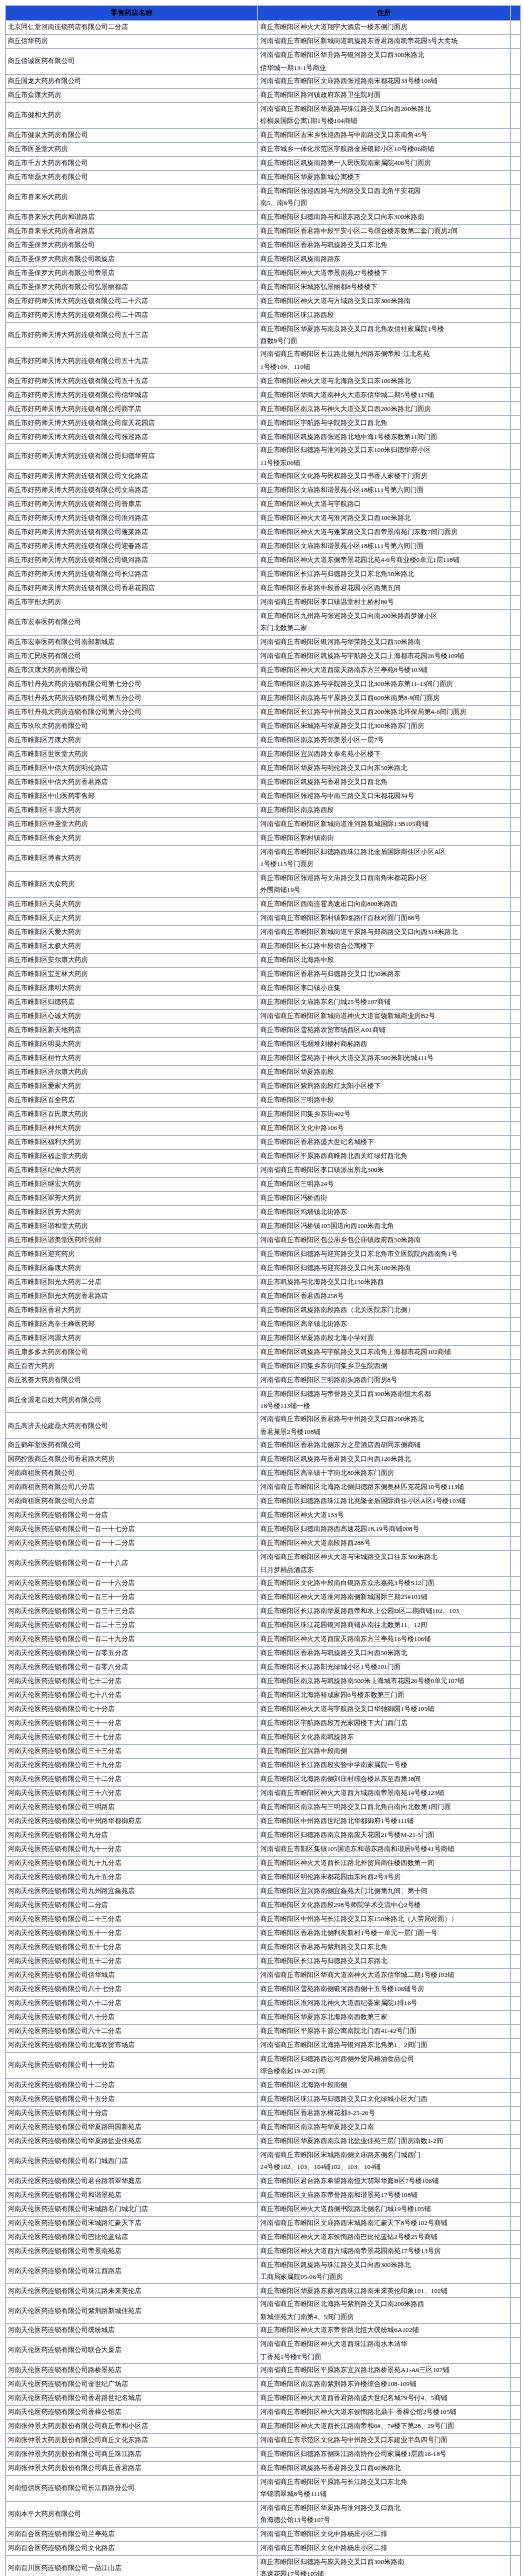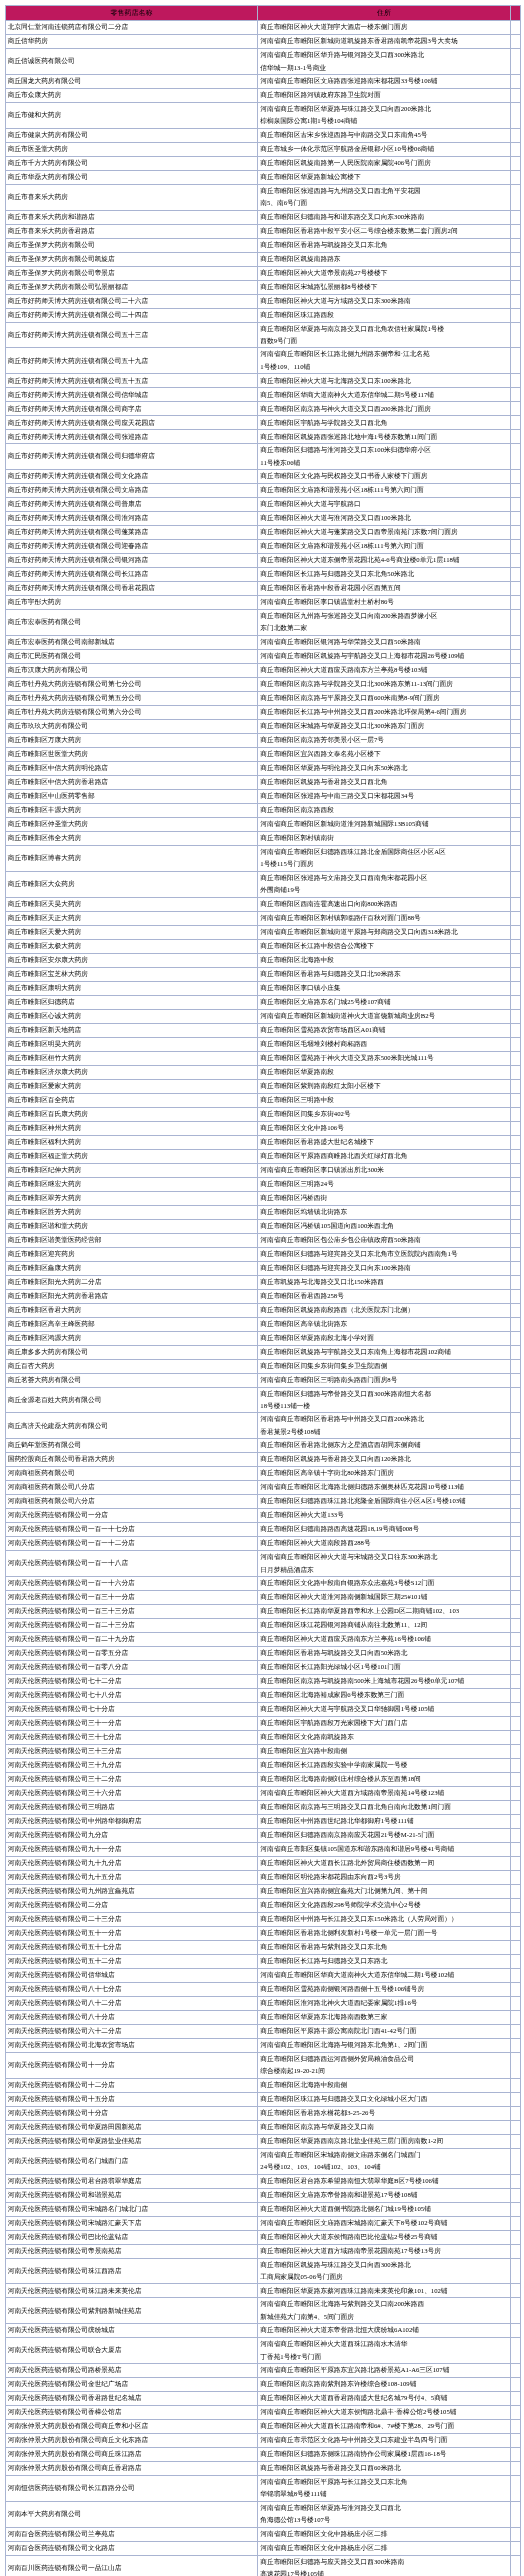--- a/index.html
+++ b/index.html
@@ -8,24 +8,24 @@
   table.pharmacy{border-collapse:collapse;width:516px;table-layout:fixed;}
   table.pharmacy th,table.pharmacy td{
     border:0.5px solid #a9b4d2;
     font-size:6.7px;
     line-height:12.4px;
     padding:0 2.1px;
     vertical-align:middle;
     overflow:hidden;
   }
   table.pharmacy th{
-    font-weight:normal;
+    font-weight:bold;
     text-align:center;
     height:14px;
-    background:#be185d;
+    background:#1d4ed8;
     font-size:7px;
   }
   td.c-name{width:216px;text-align:left;height:13px;}
   td.c-addr{width:289px;text-align:left;white-space:pre-line;}
   td.c-extra{width:4.6px;padding:0;}
   th.c-extra{width:4.6px;padding:0;}
 </style>
 </head>
 <body>
 

